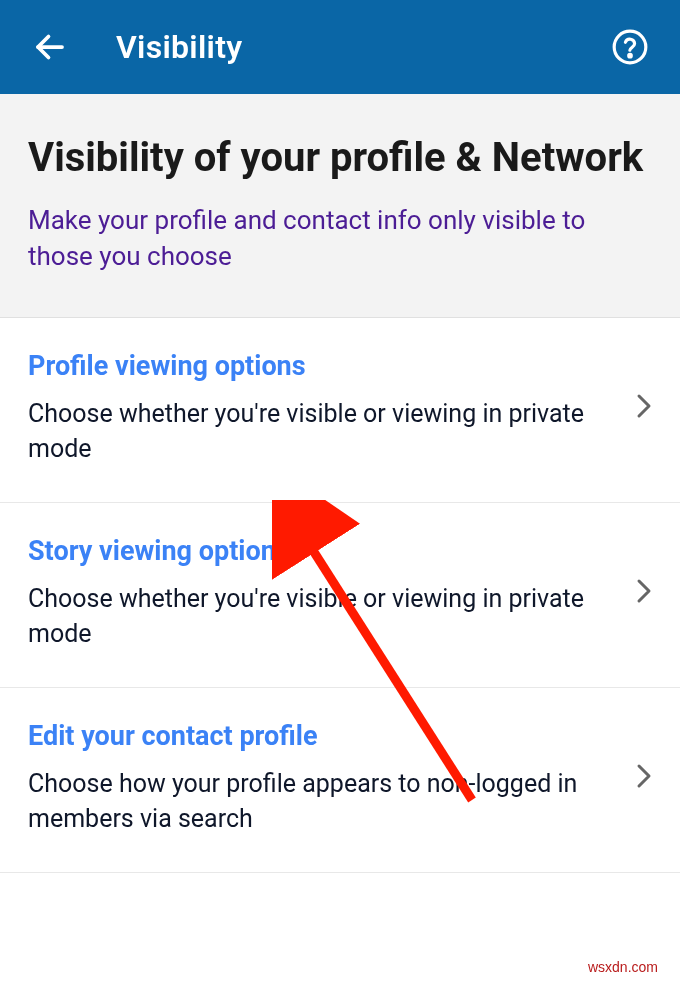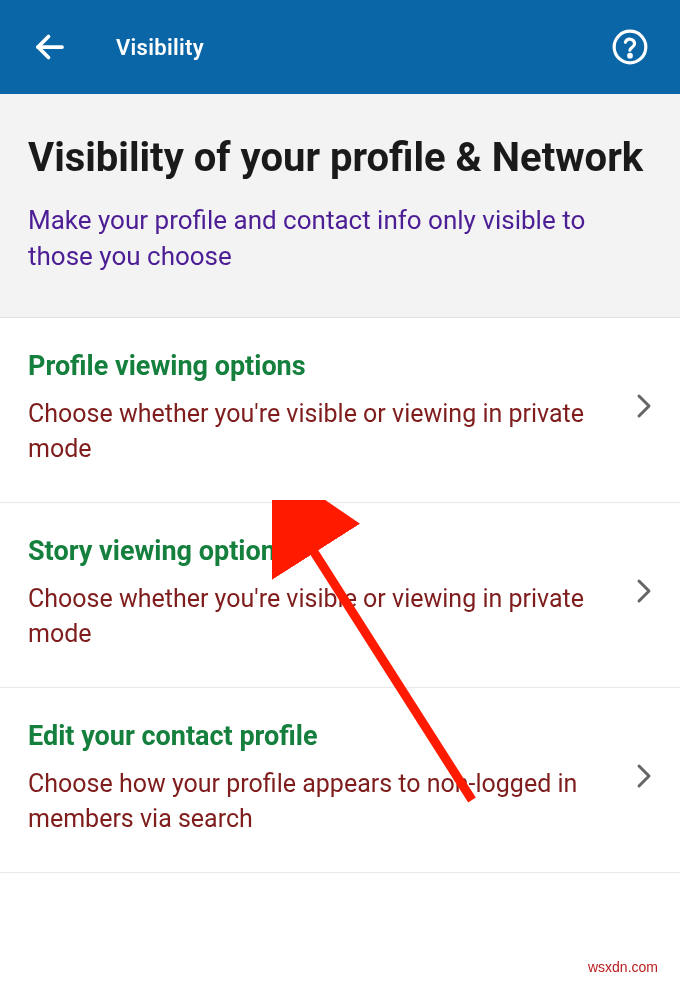--- a/index.html
+++ b/index.html
@@ -26,21 +26,21 @@
     .back-btn {
       width: 44px;
       height: 44px;
       display: flex;
       align-items: center;
       justify-content: center;
       cursor: pointer;
     }
     .header-title {
       flex: 1;
-      font-size: 22px;
+      font-size: 32px;
       font-weight: 600;
       margin-left: 44px;
       letter-spacing: 0.3px;
     }
     .help-btn {
       width: 44px;
       height: 44px;
       display: flex;
       align-items: center;
       justify-content: center;
@@ -73,26 +73,26 @@
       border-bottom: 1px solid #e8e8e8;
       cursor: pointer;
     }
     .setting-content {
       flex: 1;
       padding-right: 16px;
     }
     .setting-title {
       font-size: 27px;
       font-weight: 700;
-      color: #15803d;
+      color: #3b82f6;
       margin-bottom: 14px;
     }
     .setting-desc {
       font-size: 25px;
-      color: #7f1d1d;
+      color: #0f172a;
       line-height: 1.4;
     }
     .chevron {
       flex-shrink: 0;
       color: #666;
     }
     .arrow-annotation {
       position: absolute;
       left: 272px;
       top: 500px;

